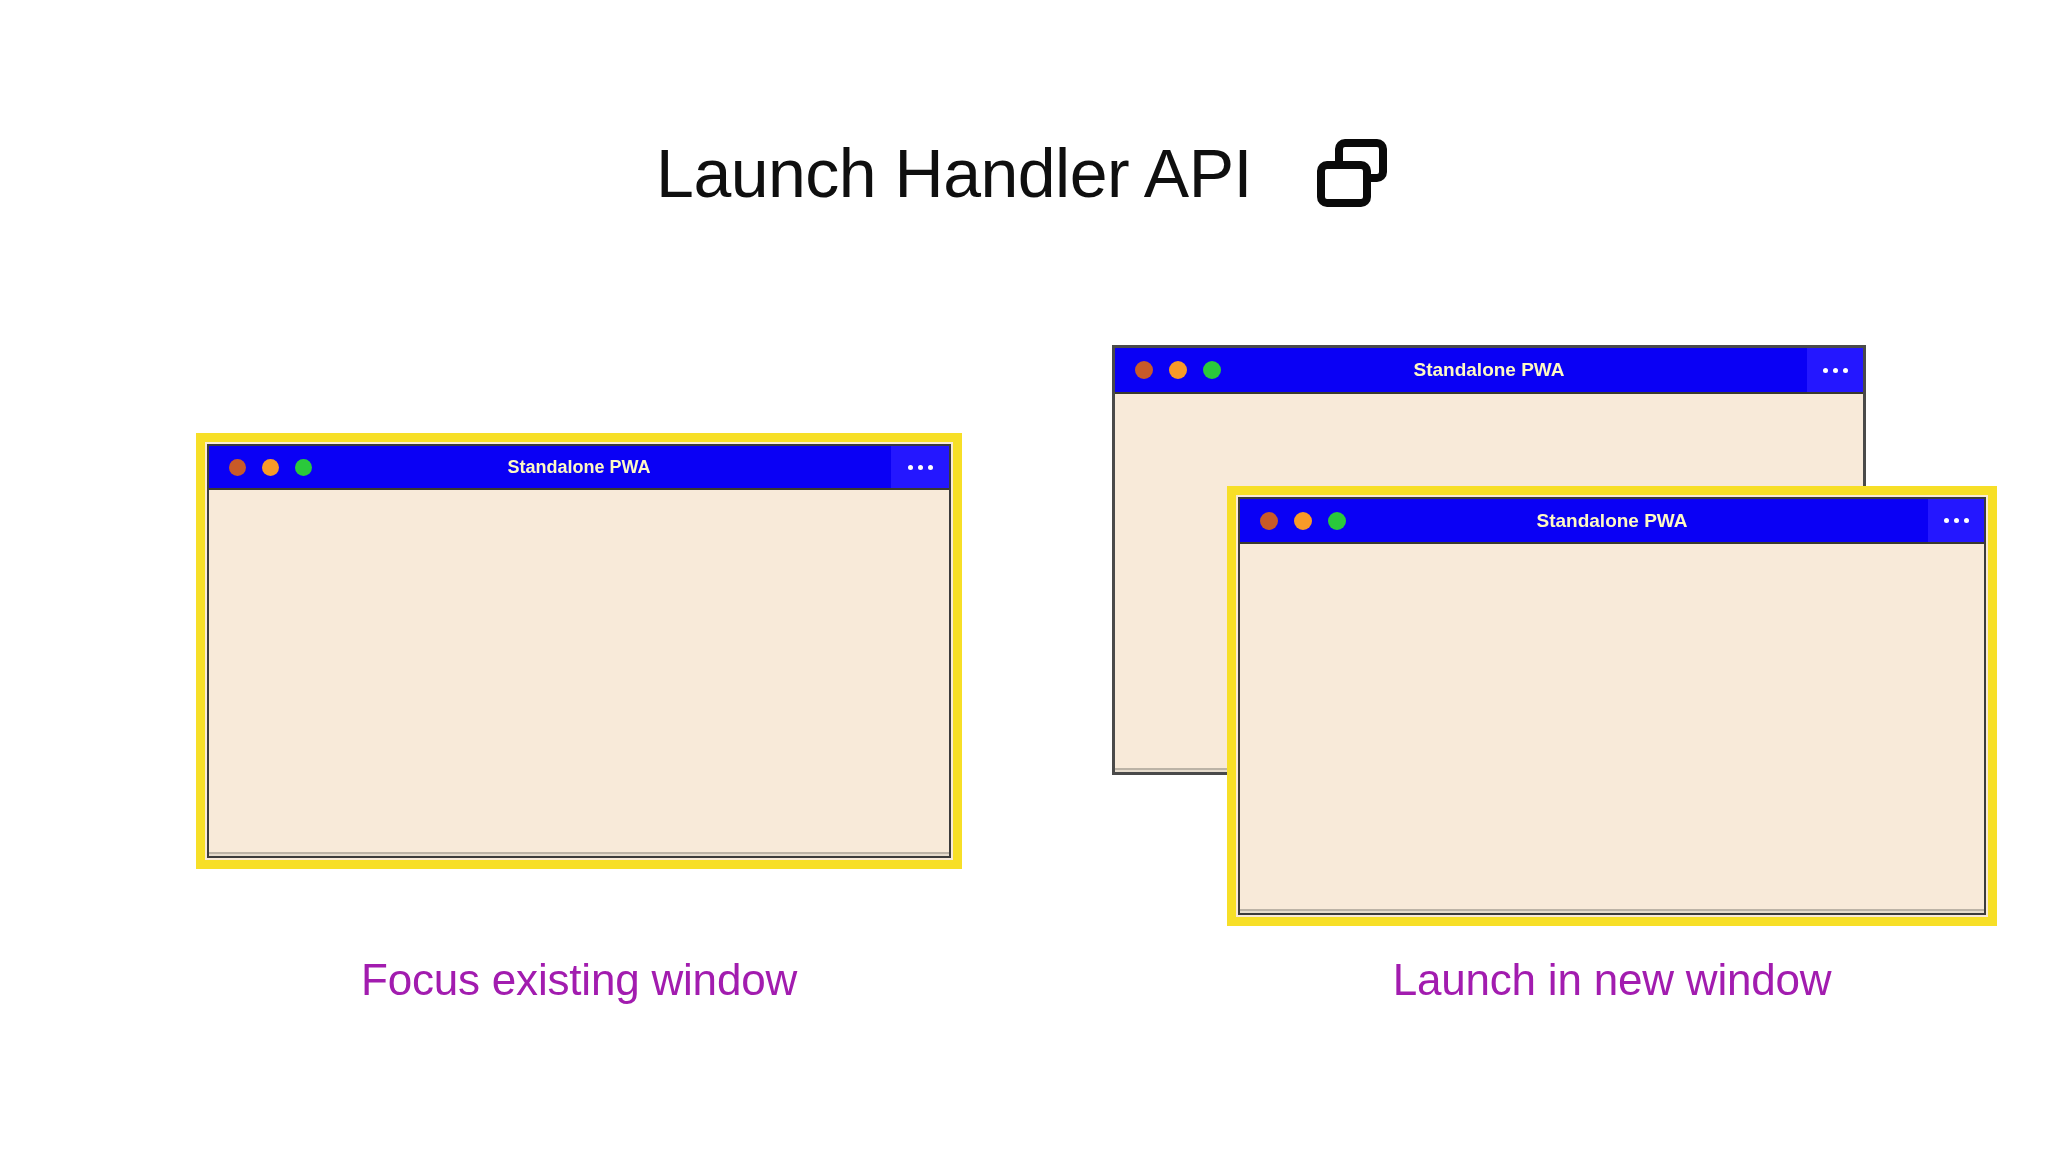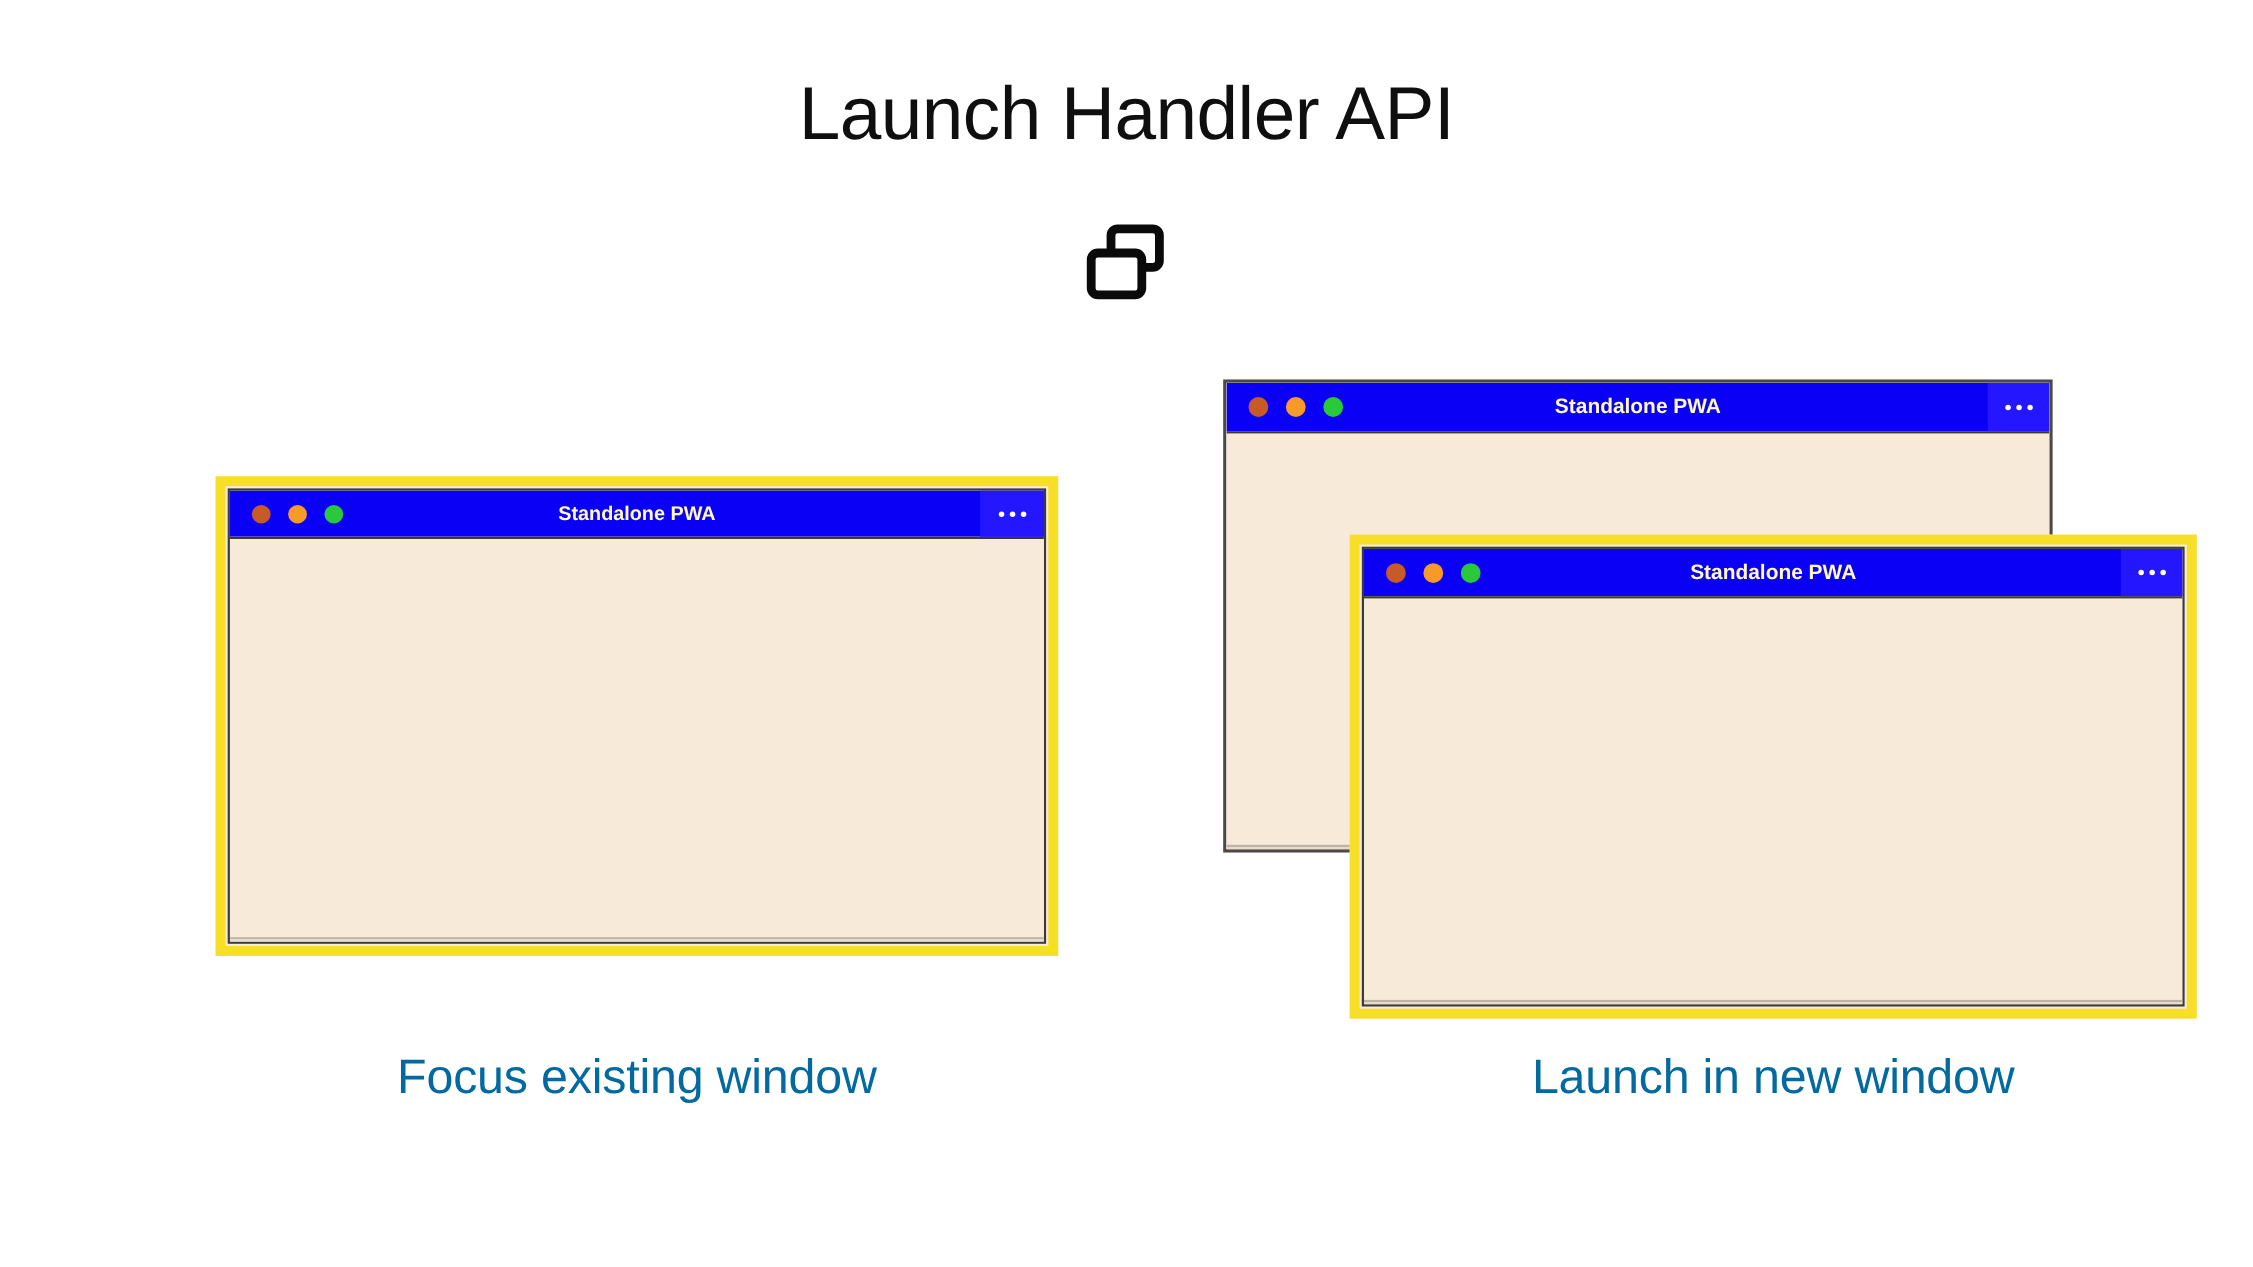--- a/index.html
+++ b/index.html
@@ -20,21 +20,20 @@
   #slide-header {
     position: absolute;
     left: 0;
     top: 118px;
     width: 2048px;
     height: 110px;
     display: flex;
     align-items: center;
     justify-content: center;
     gap: 62px;
-    flex-direction: column;
   }
   #slide-title {
     font-size: 68px;
     font-weight: 400;
     color: #0f0f0f;
     letter-spacing: -0.5px;
     line-height: 1;
     white-space: nowrap;
   }
   #header-windows-icon {
@@ -189,21 +188,21 @@
   #window-new-front .menu-button { width: 56px; }
   #window-new-front .menu-dots { gap: 5px; }
   #window-new-front .menu-dots i { width: 5px; height: 5px; }
 
   
   .caption {
     position: absolute;
     text-align: center;
     font-size: 44px;
     font-weight: 400;
-    color: #0369a1;
+    color: #a21caf;
     white-space: nowrap;
     letter-spacing: -0.2px;
   }
   #caption-focus-existing {
     left: 196px;
     top: 955px;
     width: 766px;
   }
   #caption-launch-new {
     left: 1227px;

